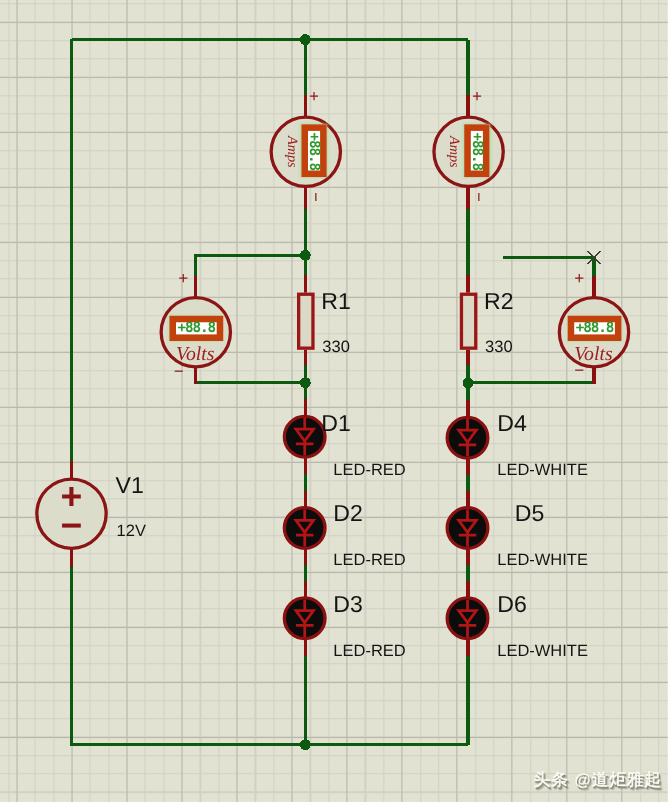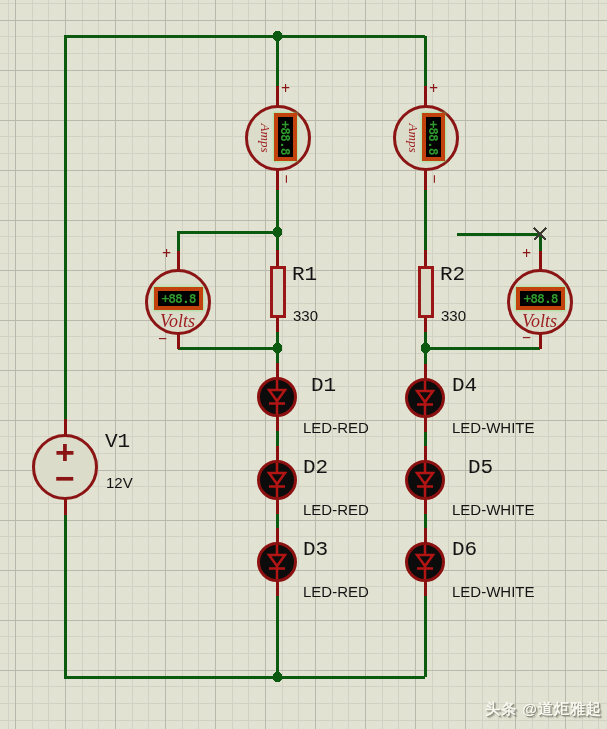--- a/index.html
+++ b/index.html
@@ -10,31 +10,31 @@
     background-image:
       repeating-linear-gradient(to right, transparent 0 49px, #b8b8ac 49px 50px),
       repeating-linear-gradient(to bottom, transparent 0 49px, #b8b8ac 49px 50px),
       repeating-linear-gradient(to right, #d1d1c4 0 1px, transparent 1px 16.667px),
       repeating-linear-gradient(to bottom, #d1d1c4 0 1px, transparent 1px 16.667px);
     background-position:-34px 0, 0 -29px, 15px 0, 0 3px;
   }
   svg.wires{position:absolute;left:0;top:0;z-index:1;}
   .component{position:absolute;z-index:2;box-sizing:border-box;}
   .lbl{position:absolute;z-index:3;color:#141414;white-space:nowrap;}
-  .ref{font-size:21px;font-family:Liberation Mono, monospace;}
+  .ref{font-size:21px;}
   .val{font-size:15px;margin-top:20px;}
   .pol{position:absolute;z-index:3;color:#8b1414;font-size:16px;font-weight:bold;font-family:"Liberation Serif",serif;}
   .rot90{display:inline-block;transform:rotate(90deg);}
   .meter{
     width:66px;height:66px;border-radius:50%;
     border:3px solid #8b1414;background:#dcdccb;
   }
   .lcd{
     position:absolute;box-sizing:border-box;
-    background:#000000;border:4px solid #c2410c;
+    background:#ffffff;border:6px solid #c2410c;
     box-shadow:0 0 2px 1px rgba(120,230,120,.55);
     display:flex;align-items:center;justify-content:center;
     color:#2e9a2e;font-family:"DejaVu Sans Mono",monospace;
     font-weight:bold;font-size:13px;letter-spacing:-1px;
   }
   .meter-word{
     position:absolute;color:#9b2020;font-style:italic;
     font-family:"Liberation Serif",serif;font-size:18px;
   }
   .resistor{
@@ -172,21 +172,21 @@
   <div class="lbl ref" style="left:440px;top:263px;">R2</div>
   <div class="lbl val" style="left:441px;top:287px;">330</div>
 
   <div class="component led" style="left:257px;top:377px;">
     <svg width="34" height="34" viewBox="0 0 34 34">
       <line x1="17" y1="0" x2="17" y2="34" stroke="#b31414" stroke-width="2.5"></line>
       <polygon points="9,10 25,10 17,21" fill="#0c0c0c" stroke="#b31414" stroke-width="2.5"></polygon>
       <line x1="9" y1="23.5" x2="25" y2="23.5" stroke="#b31414" stroke-width="2.5"></line>
     </svg>
   </div>
-  <div class="lbl ref" style="left:311px;top:374px;">D1</div>
+  <div class="lbl ref" style="left:292px;top:374px;">D1</div>
   <div class="lbl val" style="left:303px;top:399px;">LED-RED</div>
 
   <div class="component led" style="left:257px;top:460px;">
     <svg width="34" height="34" viewBox="0 0 34 34">
       <line x1="17" y1="0" x2="17" y2="34" stroke="#b31414" stroke-width="2.5"></line>
       <polygon points="9,10 25,10 17,21" fill="#0c0c0c" stroke="#b31414" stroke-width="2.5"></polygon>
       <line x1="9" y1="23.5" x2="25" y2="23.5" stroke="#b31414" stroke-width="2.5"></line>
     </svg>
   </div>
   <div class="lbl ref" style="left:303px;top:456px;">D2</div>

